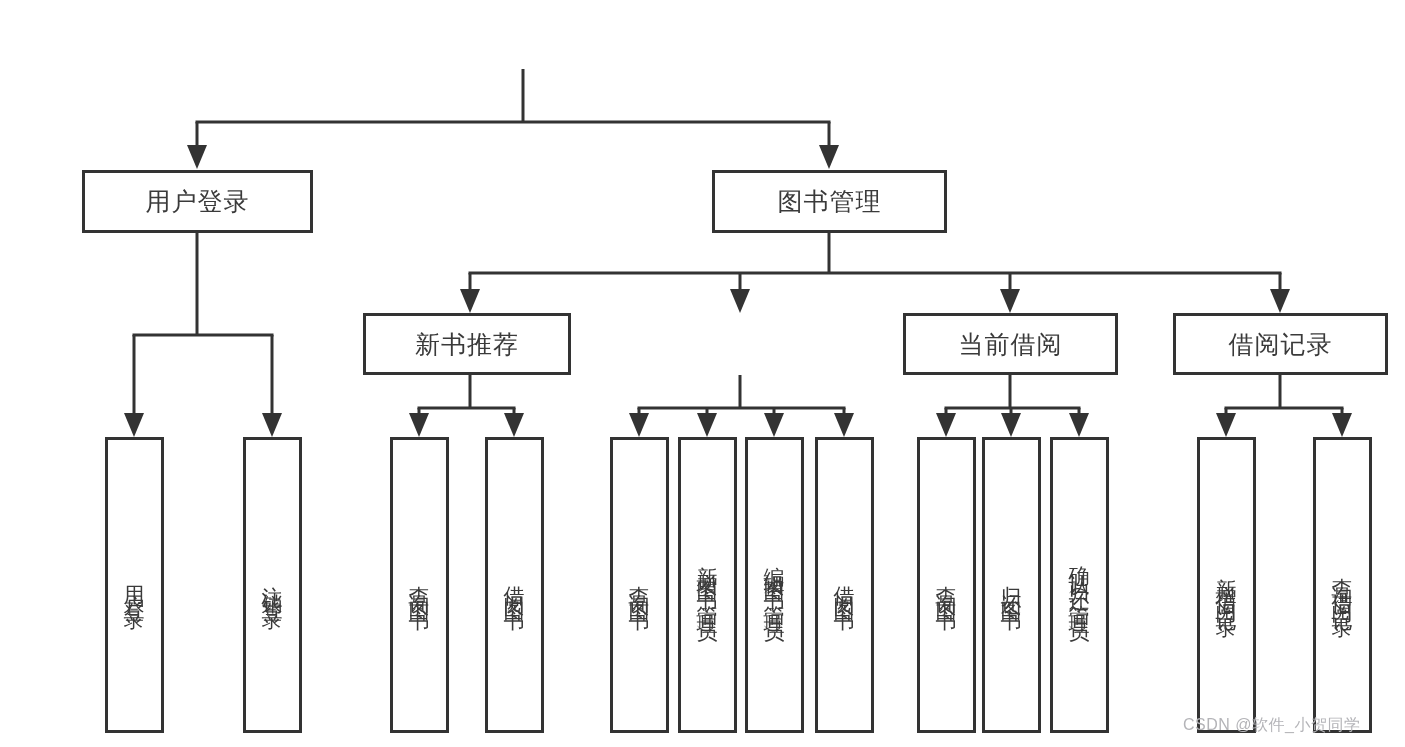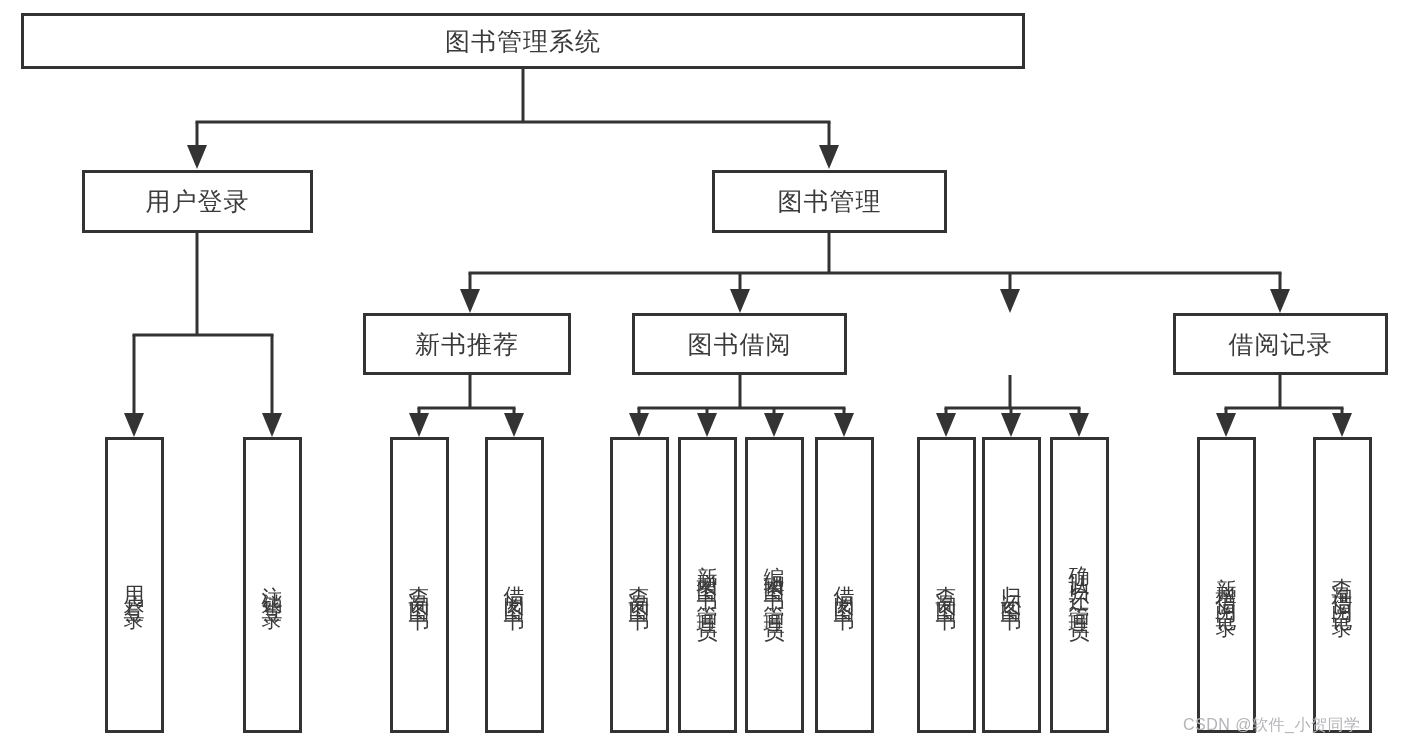--- a/index.html
+++ b/index.html
@@ -137,36 +137,33 @@
       <polygon points="774,437 764,413 784,413"></polygon>
       <polygon points="844,437 834,413 854,413"></polygon>
       <polygon points="946,437 936,413 956,413"></polygon>
       <polygon points="1011,437 1001,413 1021,413"></polygon>
       <polygon points="1079,437 1069,413 1089,413"></polygon>
       <polygon points="1226,437 1216,413 1236,413"></polygon>
       <polygon points="1342,437 1332,413 1352,413"></polygon>
     </g>
   </svg>
 
-  <div class="hbox" style="left:21px; top:13px; width:1004px; height:56px;">
-    <span>图书管理系统</span>
-  </div>
 
   <div class="hbox" style="left:82px; top:170px; width:231px; height:63px;">
     <span>用户登录</span>
   </div>
   <div class="hbox" style="left:712px; top:170px; width:235px; height:63px;align-items:center;">
     <span>图书管理</span>
   </div>
 
   <div class="hbox" style="left:363px; top:313px; width:208px; height:62px;">
     <span>新书推荐</span>
   </div>
-  <div class="hbox" style="left:632px; top:313px; width:215px; height:62px;">
-    <span>图书借阅</span>
+  <div class="hbox" style="left:903px; top:313px; width:215px; height:62px;">
+    <span>当前借阅</span>
   </div>
   <div class="hbox" style="left:1173px; top:313px; width:215px; height:62px;">
     <span>借阅记录</span>
   </div>
 
   <div class="vbox" style="left:105px;">
     <span>用户登录</span>
   </div>
   <div class="vbox" style="left:243px;">
     <span>注销登录</span>

